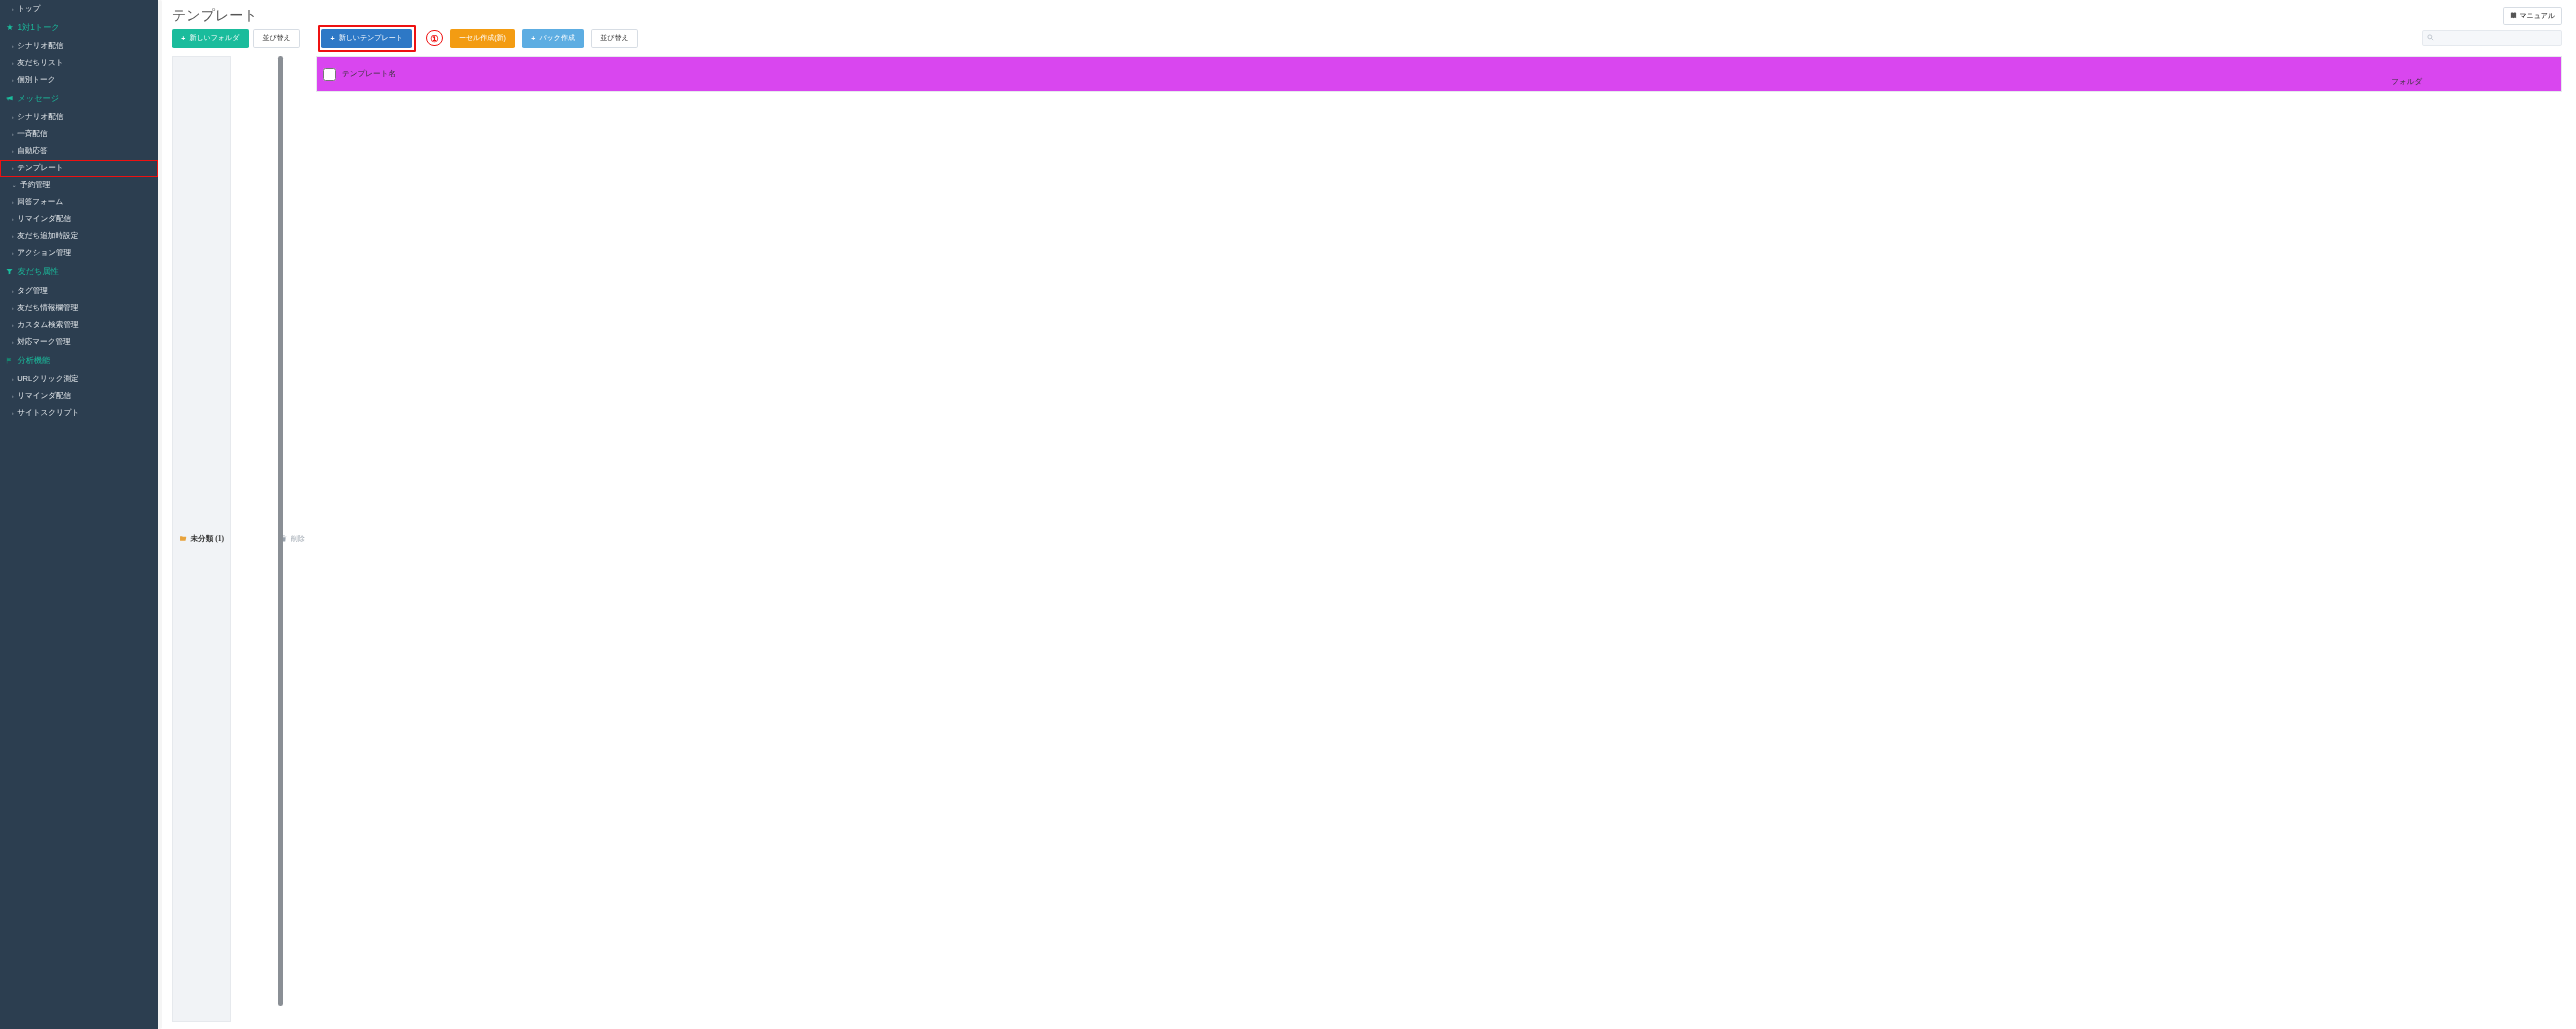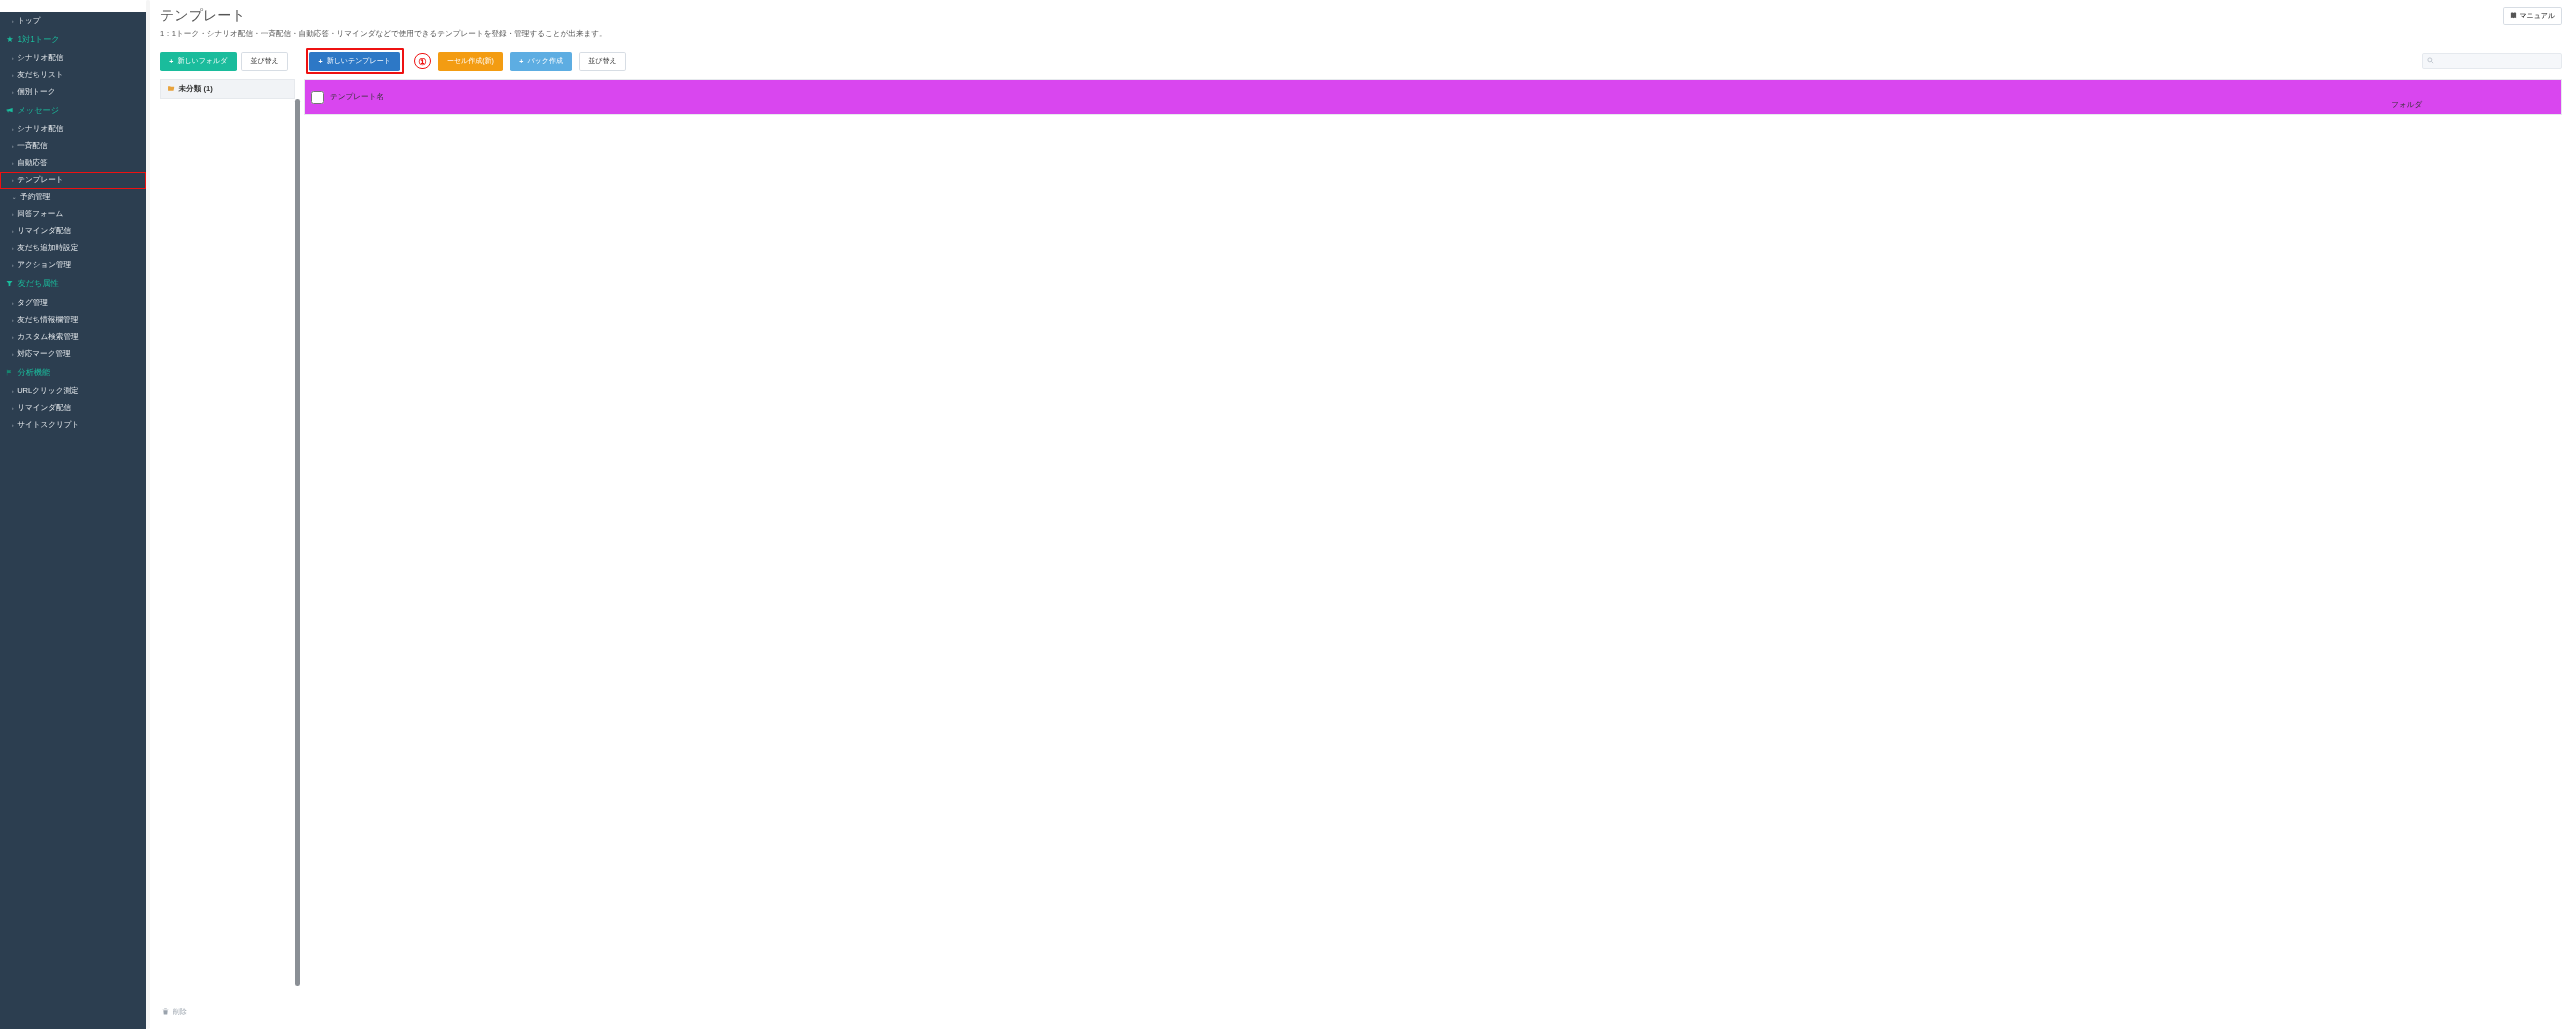--- a/index.html
+++ b/index.html
@@ -1,18 +1,18 @@
 <!DOCTYPE html>
 <html style="font-size:9.4px"><head>
 <meta charset="utf-8">
 <style>
 * { margin: 0; padding: 0; box-sizing: border-box; }
 body { font-family: "Hiragino Kaku Gothic ProN", "Meiryo", sans-serif; font-size: 7.6px; background: #fff; }
 .app { display: flex; height: 100vh; }
-.sidebar { width: 146px; background: #2c3e50; color: #c8d0d8; overflow-y: auto; flex-shrink: 0; margin-top: 12px; }
+.sidebar { width: 158px; background: #2c3e50; color: #c8d0d8; overflow-y: auto; flex-shrink: 0; }
 .sidebar-section-header { display: flex; align-items: center; gap: 3.5px; padding: 4.7px 5.8px; color: #1abc9c; font-size: 8.2px; }
 .sidebar-item { display: flex; align-items: center; gap: 3.5px; padding: 3.5px 5.8px 3.5px 11.7px; color: #e8ecef; cursor: pointer; font-size: 7.6px; }
 .chev { font-size: 5.8px; color: #9aa5af; }
 .sidebar-item.highlighted { outline: 1.8px solid #e11; outline-offset: -1.2px; background: #2c3e50; }
 .sidebar-item.top-item { padding-left: 11.7px; }
 .section-icon { display: inline-flex; width: 8.2px; height: 8.2px; align-items: center; justify-content: center; }
 .main { flex: 1; padding: 7px 14px 7px 14px; display: flex; flex-direction: column; position: relative; overflow: hidden; }
 .main-scroll-hint { position: absolute; left: 0; top: 0; bottom: 0; width: 3.5px; background: #ddd; border-radius: 1.8px; opacity: .3; }
 .page-header { display: flex; align-items: flex-start; justify-content: space-between; }
 .page-title { font-size: 14px; color: #555; font-weight: 400; }
@@ -26,21 +26,21 @@
 .btn-orange { background: #f39c12; color: #fff; }
 .btn-lightblue { background: #5dade2; color: #fff; }
 .left-group { display: flex; gap: 4.7px; width: 135px; }
 .mid-group { display: flex; gap: 7px; align-items: center; padding-left: 10.5px; flex: 1; }
 .highlight-red-box { border: 2.3px solid #e11; padding: 1.8px; border-radius: 1.2px; display: inline-flex; }
 .circle-num { width: 16.4px; height: 16.4px; border: 1.5px solid #e11; border-radius: 50%; display: inline-flex; align-items: center; justify-content: center; color: #e11; font-weight: bold; font-size: 9.4px; background: #fff; margin-left: 3.5px; }
 .search-wrap { margin-left: auto; width: 140px; position: relative; }
 .search-input { width: 100%; padding: 3.5px 5.8px 3.5px 16.4px; border: 0.6px solid #e5e9ee; background: #f5f7fa; border-radius: 1.8px; font-size: 7px; }
 .search-icon { position: absolute; left: 4.7px; top: 50%; transform: translateY(-50%); color: #aab3bd; font-size: 7px; }
 .columns { display: flex; gap: 9.4px; flex: 1; min-height: 0; }
-.folder-col { width: 135px; display: flex; flex-direction: column; }
+.folder-col { width: 135px; display: flex; flex-direction: row; font-family: Liberation Serif, serif; }
 .folder-header { background: #f1f3f6; border: 0.6px solid #e6e9ed; padding: 4.1px 5.8px; display: flex; align-items: center; gap: 3.5px; font-size: 7.6px; color: #333; }
 .folder-icon { color: #e8a33d; }
 .folder-body { flex: 1; position: relative; }
 .folder-scrollbar { position: absolute; right: -4.7px; top: 0; bottom: 16.4px; width: 4.7px; background: #8a8f95; border-radius: 2.3px; }
 .folder-footer { padding: 4.7px 2.3px; color: #9aa3ad; display: flex; align-items: center; gap: 3.5px; font-size: 7px; }
 .template-col { flex: 1; display: flex; flex-direction: column; }
 .table-header { display: flex; align-items: center; background: #d946ef; border: 0.6px solid #e6e9ed; padding: 4.1px 5.8px; font-size: 7.6px; color: #333; }
 .th-checkbox { margin-right: 5.8px; }
 .th-name { flex: 1; }
 .th-folder { width: 164px; margin-top: 16px; }
@@ -172,21 +172,20 @@
       <h1 class="page-title">テンプレート</h1>
       <button class="manual-btn">
         <span>
           <svg viewBox="0 0 16 16" width="7" height="7" fill="#555">
               <path d="M2 2v12c2-1 4-1 6 0 2-1 4-1 6 0V2c-2-1-4-1-6 0-2-1-4-1-6 0z"></path>
             </svg>
         </span>
         <span>マニュアル</span>
       </button>
     </div>
-    <p class="page-desc">1：1トーク・シナリオ配信・一斉配信・自動応答・リマインダなどで使用できるテンプレートを登録・管理することが出来ます。</p>
 
     <div class="toolbar-row">
       <div class="left-group">
         <button class="btn btn-green plus">
             <span>新しいフォルダ</span>
           </button>
         <button class="btn btn-white">
             <span>並び替え</span>
           </button>
       </div>

